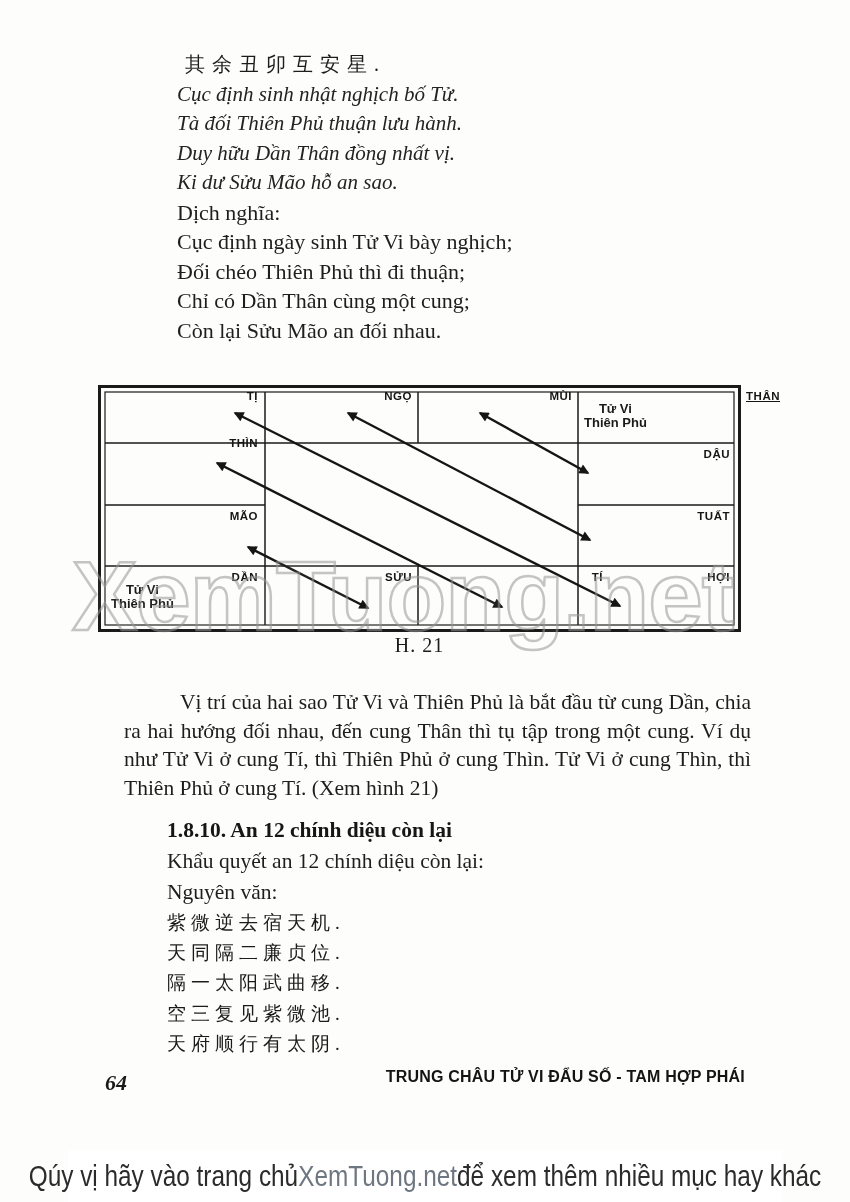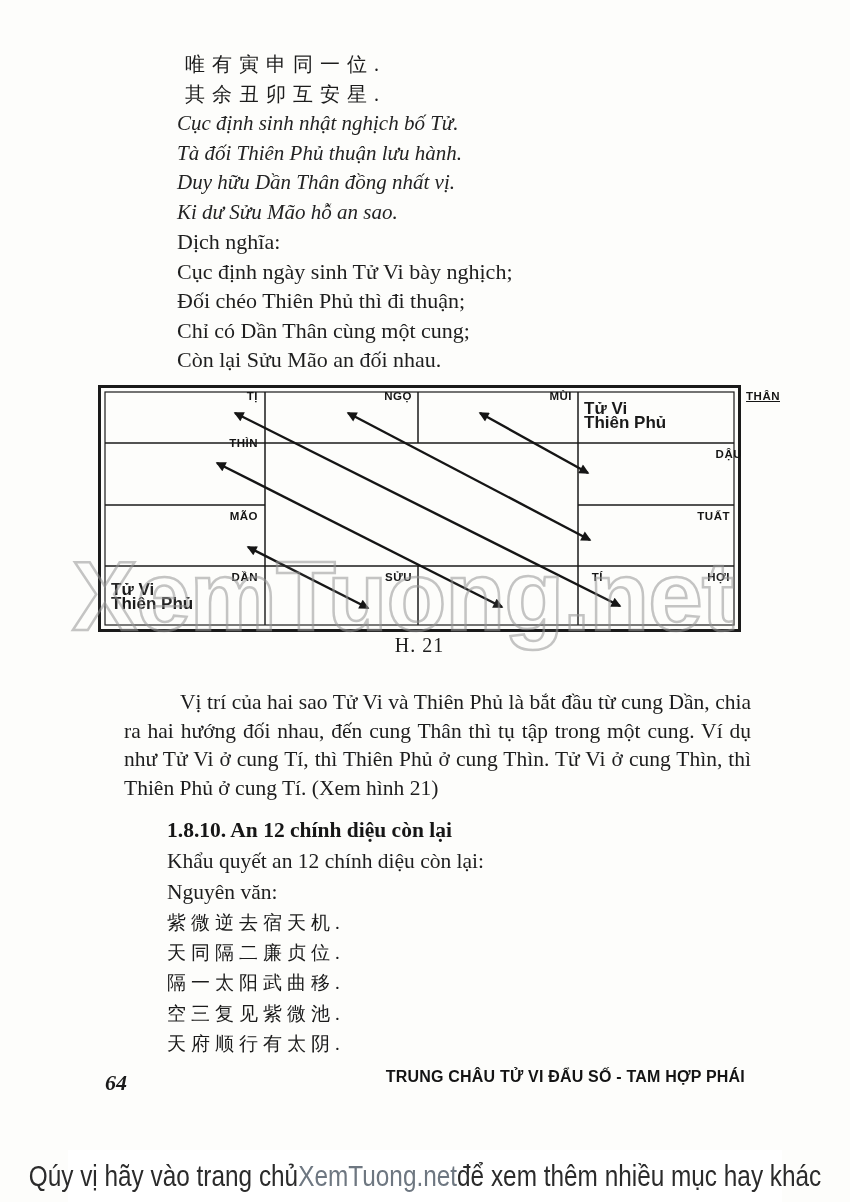--- a/index.html
+++ b/index.html
@@ -19,21 +19,21 @@
   .line-plain{font-size:22px;color:#1e1e1e;}
 
   
   .figure{position:absolute;left:98px;top:385px;width:643px;height:247px;}
   .grid-svg{position:absolute;left:0;top:0;}
   .g{stroke:#1a1a1a;stroke-width:1.5;}
   .palace-label{position:absolute;font-family:"Liberation Sans",sans-serif;
     font-weight:bold;font-size:11.5px;letter-spacing:0.5px;color:#151515;
     text-align:right;white-space:nowrap;}
   .star-pair{position:absolute;font-family:"Liberation Sans",sans-serif;
-    font-weight:bold;font-size:17px;line-height:13.5px;color:#1a1a1a;white-space:nowrap;}
+    font-weight:bold;font-size:13px;line-height:13.5px;color:#1a1a1a;white-space:nowrap;text-align:center;}
   .fig-caption{position:absolute;left:98px;top:634px;width:643px;text-align:center;
     font-size:20px;color:#1c1c1c;letter-spacing:1px;}
   .watermark{position:absolute;left:72px;top:540px;width:720px;
     font-family:"Liberation Sans",sans-serif;font-weight:bold;font-size:98px;
     letter-spacing:-1px;color:rgba(255,255,255,0.05);
     -webkit-text-stroke:2.5px rgba(150,150,150,0.55);
     pointer-events:none;white-space:nowrap;}
 
   
   .para{position:absolute;left:112px;top:676px;width:627px;margin:12px;
@@ -61,21 +61,20 @@
     white-space:nowrap;transform:scaleX(0.84);transform-origin:center center;}
   .banner .sep{display:inline-block;width:0.32em;}
   .banner .brand{color:#6e7781;}
 </style>
 </head>
 <body>
 
 <div class="page">
 
   <div class="verse-block">
-    <div class="line line-han">唯有寅申同一位.</div>
     <div class="line line-han">其余丑卯互安星.</div>
     <div class="line line-hv">Cục định sinh nhật nghịch bố Tử.</div>
     <div class="line line-hv">Tà đối Thiên Phủ thuận lưu hành.</div>
     <div class="line line-hv">Duy hữu Dần Thân đồng nhất vị.</div>
     <div class="line line-hv">Ki dư Sửu Mão hỗ an sao.</div>
     <div class="line line-plain">Dịch nghĩa:</div>
     <div class="line line-plain">Cục định ngày sinh Tử Vi bày nghịch;</div>
     <div class="line line-plain">Đối chéo Thiên Phủ thì đi thuận;</div>
     <div class="line line-plain">Chỉ có Dần Thân cùng một cung;</div>
     <div class="line line-plain">Còn lại Sửu Mão an đối nhau.</div>
@@ -107,21 +106,21 @@
         <line x1="119" y1="78" x2="404" y2="222" marker-start="url(#ah)" marker-end="url(#ah)"></line>
         <line x1="150" y1="162" x2="270" y2="223" marker-start="url(#ah)" marker-end="url(#ah)"></line>
       </g>
     </svg>
 
     <div class="palace-label" style="left:0;   width:160px; top:5px;">TỊ</div>
     <div class="palace-label" style="left:167px;width:147px; top:5px;">NGỌ</div>
     <div class="palace-label" style="left:320px;width:154px; top:5px;">MÙI</div>
     <div class="palace-label" style="left:496px;width:186px; top:5px;text-decoration:underline;">THÂN</div>
     <div class="palace-label" style="left:0;   width:160px; top:52px;">THÌN</div>
-    <div class="palace-label" style="left:480px;width:152px; top:63px;padding-left:12px;">DẬU</div>
+    <div class="palace-label" style="left:480px;width:152px; top:63px;">DẬU</div>
     <div class="palace-label" style="left:0;   width:160px; top:125px;">MÃO</div>
     <div class="palace-label" style="left:480px;width:152px; top:125px;">TUẤT</div>
     <div class="palace-label" style="left:0;   width:160px; top:186px;">DẦN</div>
     <div class="palace-label" style="left:167px;width:147px; top:186px;">SỬU</div>
     <div class="palace-label" style="left:320px;width:154px; top:186px;padding-left:31px;">TÍ</div>
     <div class="palace-label" style="left:480px;width:152px; top:186px;">HỢI</div>
 
     <div class="star-pair" style="left:486px;top:17px;">
       <div>Tử Vi</div>
       <div>Thiên Phủ</div>

